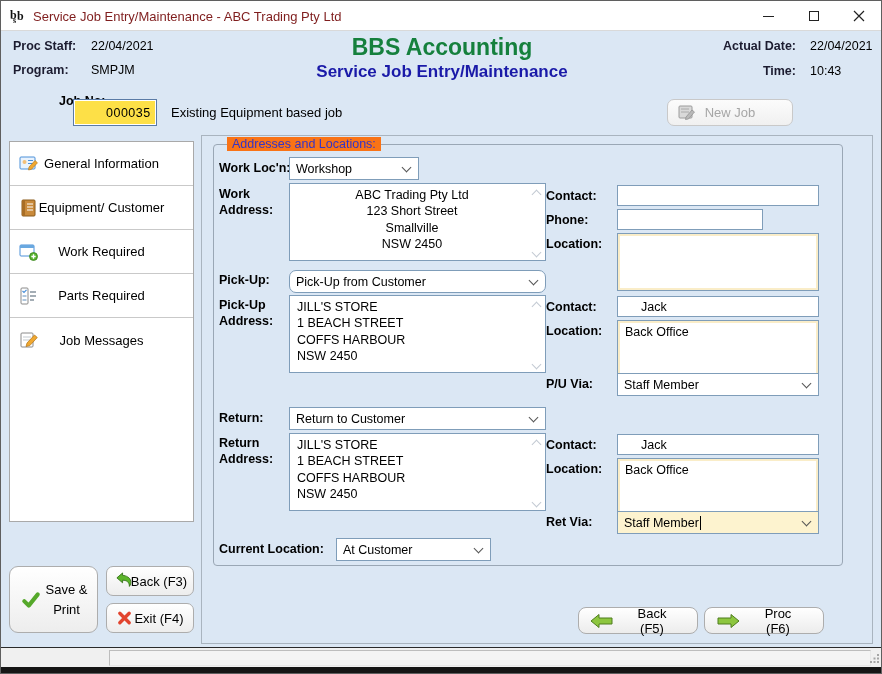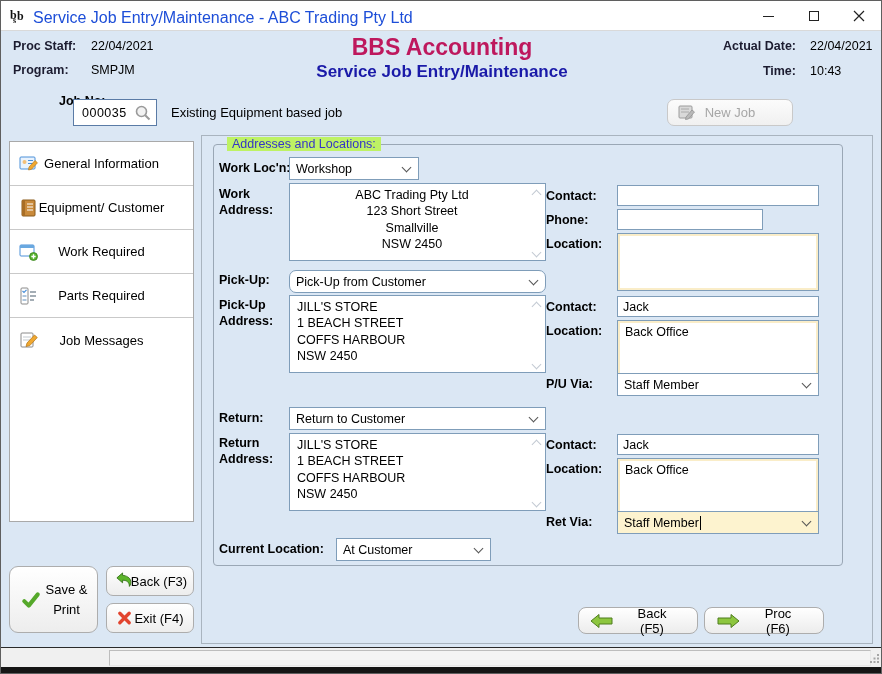--- a/index.html
+++ b/index.html
@@ -3,60 +3,60 @@
 <meta charset="utf-8">
 <style>
   * { margin:0; padding:0; box-sizing:border-box; }
   html,body { width:882px; height:674px; }
   body { font-family:"Liberation Sans", sans-serif; font-size:12.5px; color:#000; }
   .win { position:relative; width:882px; height:674px; border:1px solid #5f5f5f; background:#dbe7f4; overflow:hidden; }
 
   
   .titlebar { position:absolute; left:0; top:0; width:100%; height:30px; background:#ffffff; border-bottom:1px solid #d9d9d9; }
   .titlebar .appicon { position:absolute; left:8px; top:6px; width:18px; height:18px; }
-  .titlebar .title { position:absolute; left:32px; top:8px; font-size:16px; color:#1d4ed8; white-space:nowrap; }
+  .titlebar .title { position:absolute; left:32px; top:8px; font-size:13px; color:#7f1d1d; white-space:nowrap; }
   .wcontrols { position:absolute; right:0; top:0; height:30px; display:flex; }
   .wbtn { width:45px; height:30px; display:flex; align-items:center; justify-content:center; }
   .glyph-min { width:11px; height:1px; background:#222; display:block; }
   .glyph-max { width:10px; height:10px; border:1px solid #222; display:block; }
 
   
   .hlbl { position:absolute; font-weight:bold; color:#1c1c30; white-space:nowrap; }
   .hval { position:absolute; color:#000; white-space:nowrap; }
-  .app-title { position:absolute; left:0; top:33px; width:882px; text-align:center; font-size:23px; font-weight:bold; color:#be185d; }
+  .app-title { position:absolute; left:0; top:33px; width:882px; text-align:center; font-size:23px; font-weight:bold; color:#15803d; }
   .screen-title { position:absolute; left:0; top:61px; width:882px; text-align:center; font-size:17px; font-weight:bold; color:#1a1aa8; }
   .r-end { text-align:right; }
 
   
   .job-label { position:absolute; left:14px; top:93px; font-weight:bold;margin-left:44px; }
-  .job-box { position:absolute; left:72px; top:98px; width:84px; height:27px; border:1px solid #5a7ba6; background:#ffffff; box-shadow:inset 0 0 0 1px #fff; display:flex; align-items:center; }
+  .job-box { position:absolute; left:72px; top:98px; width:84px; height:27px; border:1px solid #5a7ba6; background:#fde047; box-shadow:inset 0 0 0 1px #fff; display:flex; align-items:center;padding-left:24px; }
   .job-box .jv { flex:1; padding-left:8px; letter-spacing:.5px; }
   .job-desc { position:absolute; left:170px; top:104px; font-size:13px; }
 
   
   .btn { position:absolute; border:1px solid #adadad; border-radius:7px; background:linear-gradient(#ffffff,#ededed); display:flex; align-items:center; justify-content:center; font-size:13px; color:#000; cursor:pointer; }
   .btn .bicon { position:absolute; left:10px; top:50%; transform:translateY(-50%); display:flex; }
   .btn.disabled { color:#a6a6a6; border-color:#c9c9c9; background:linear-gradient(#fcfcfc,#f0f0f0); cursor:default; }
 
   
   .sidebar { position:absolute; left:8px; top:140px; width:185px; height:381px; background:#fff; border:1px solid #a9a9a9; }
   .side-item { position:relative; height:44px; border-bottom:1px solid #c9c9c9; display:flex; align-items:center; justify-content:center; font-size:13px; cursor:pointer; background:#fff; }
   .side-item .sicon { position:absolute; left:9px; top:50%; transform:translateY(-50%); width:20px; height:20px; }
   .side-item.sel { background:#8e8e8e; color:#fff; }
 
   
   .outer-panel { position:absolute; left:200px; top:134px; width:672px; height:509px; border:1px solid #a9b4bf; background:#dbe7f4; }
   .groupbox { position:absolute; left:212px; top:143px; width:630px; height:422px; border:1px solid #9aa7b5; border-radius:4px; }
-  .legend { position:absolute; left:226px; top:136px; background:#bef264; padding:0 5px; color:#3434c8; font-size:12.5px; }
+  .legend { position:absolute; left:226px; top:136px; background:#f97316; padding:0 5px; color:#3434c8; font-size:12.5px; }
 
   .flbl { position:absolute; font-weight:bold; white-space:nowrap; }
   .flbl.wrap { white-space:normal; width:66px; line-height:1.3; }
   .rlbl { position:absolute; width:65px; text-align:left; font-weight:bold; white-space:nowrap; }
 
-  .tin { position:absolute; border:1px solid #7f9db9; background:#fff; font-family:"Liberation Sans",sans-serif; font-size:12.5px; padding:0 5px; color:#000; }
+  .tin { position:absolute; border:1px solid #7f9db9; background:#fff; font-family:"Liberation Sans",sans-serif; font-size:12.5px; padding:0 23px; color:#000; }
   .ta { position:absolute; border:1px solid #7f9db9; background:#fff; padding:3px 18px 3px 7px; white-space:pre-line; line-height:1.3; overflow:hidden; }
   .ta.cream { box-shadow:inset 0 0 0 2px #faedc8; }
   .scroll-chev { position:absolute; right:5px; width:7px; height:7px; border-right:1.6px solid #c3cad3; border-bottom:1.6px solid #c3cad3; }
   .chev-up { top:7px; transform:rotate(-135deg); }
   .chev-dn { bottom:7px; transform:rotate(45deg); }
 
   .sel { position:absolute; height:23px; border:1px solid #7f9db9; background:#fff; display:flex; align-items:center; padding:0 22px 0 6px; cursor:pointer; }
   .sel .chev { position:absolute; right:8px; top:6px; width:7px; height:7px; border-right:1.6px solid #555; border-bottom:1.6px solid #555; transform:rotate(45deg); }
   .sel.focus { background:#fdf3cf; }
   .caret { display:inline-block; width:1px; height:14px; background:#000; margin-left:1px; vertical-align:middle; }

